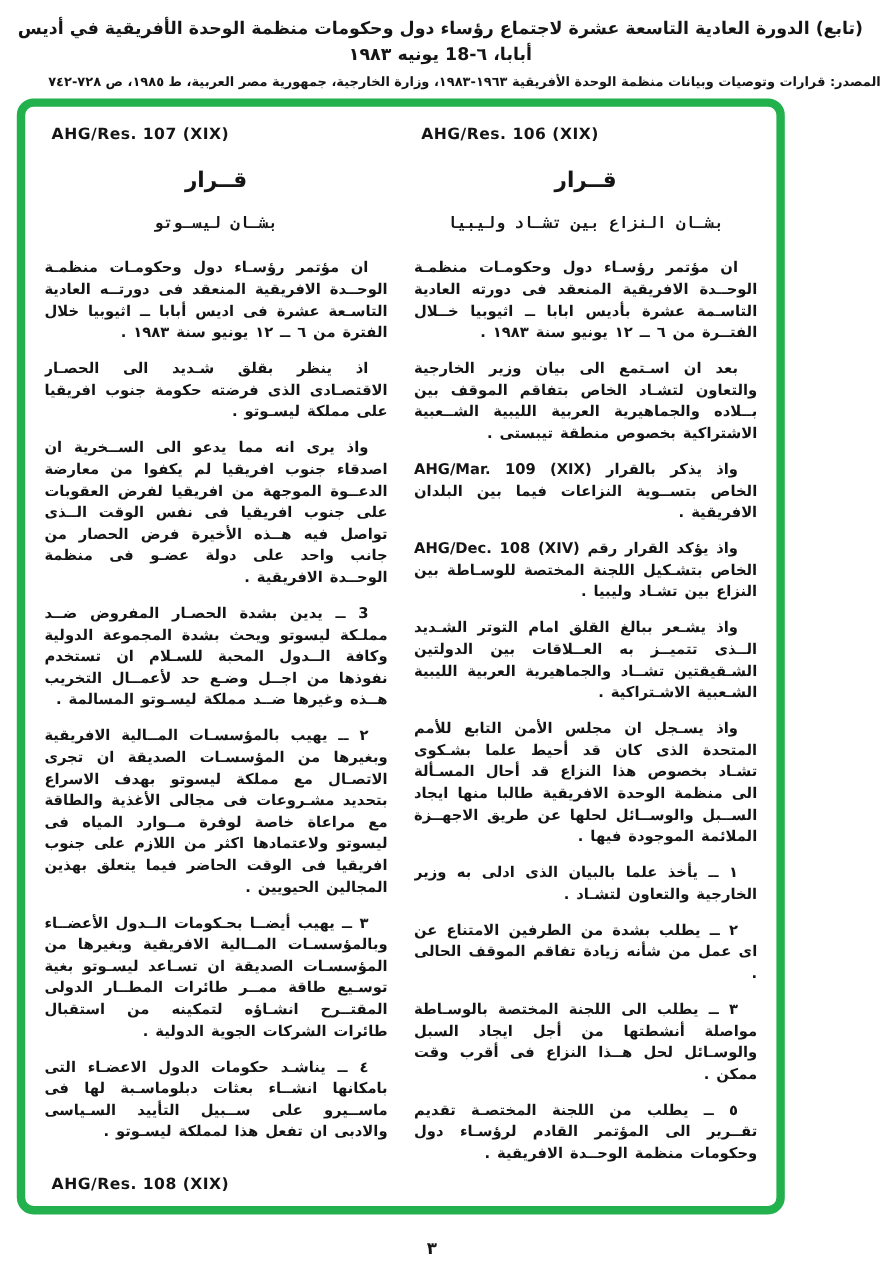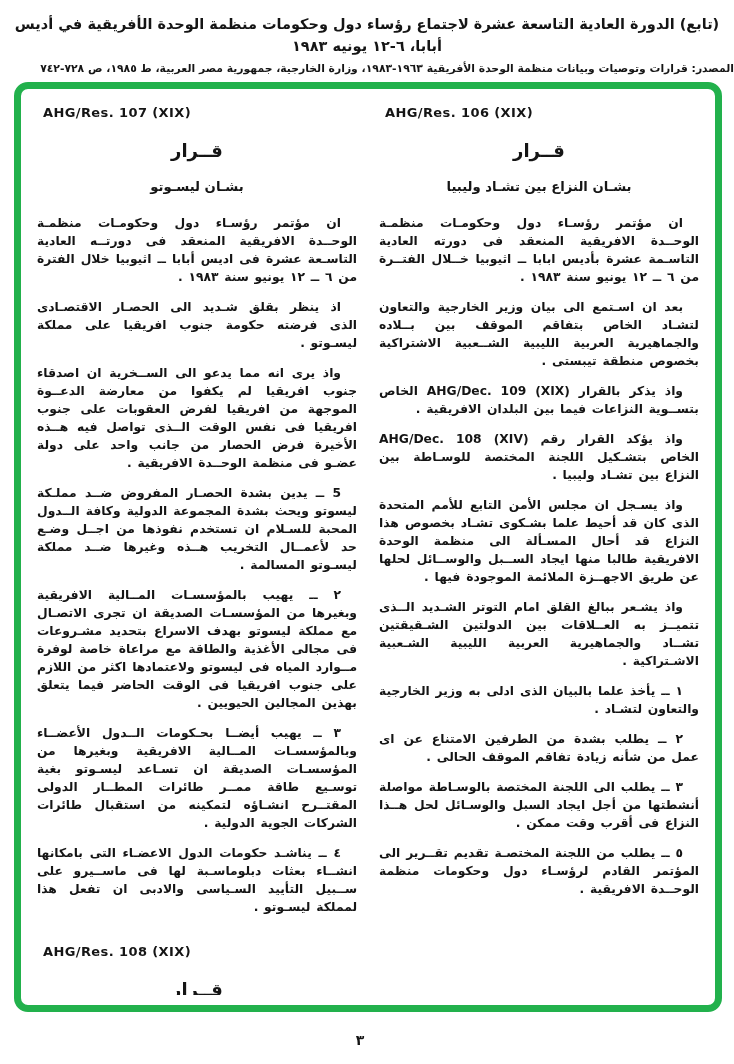--- a/index.html
+++ b/index.html
@@ -30,21 +30,21 @@
   .header-line2{
     font-size:10.8px; font-weight:bold;
     margin-top:3px;
     line-height:1.5;
     text-align:right;
   }
   
   .green-frame{
     position:absolute;
     left:14px; top:82px;
-    width:708px; height:930px;
+    width:640px; height:930px;
     border:7px solid var(--green);
     border-radius:14px;
     background:var(--paper);
     overflow:hidden;
   }
   .columns{
     display:flex;
     flex-direction:row;
     gap:22px;
     padding:16px 16px 10px 16px;
@@ -70,20 +70,21 @@
   .blk-title{
     text-align:center;
     font-size:18px;
     margin-bottom:18px;
     letter-spacing:.5px;
   }
   .blk-subtitle{
     text-align:center;
     font-size:13.2px;
     margin-bottom:20px;
+    font-family:Liberation Mono, monospace;
   }
   .blk-paragraph{
     direction:rtl;
     text-align:justify;
     text-justify:inter-word;
     font-size:12.3px;
     line-height:18px;
     text-indent:16px;
     margin-bottom:12px;
     word-spacing:1.5px;
@@ -95,50 +96,50 @@
     text-align:center;
   }
   .page-number{
     font-size:14px; font-weight:bold;
   }
 </style>
 </head>
 <body>
 
 <div class="page-header">
-  <div class="header-line1">(تابع) الدورة العادية التاسعة عشرة لاجتماع رؤساء دول وحكومات منظمة الوحدة الأفريقية في أديس أبابا، ٦-١٢ يونيه ١٩٨٣</div>
+  <div class="header-line1">(تابع) الدورة العادية التاسعة عشرة لاجتماع رؤساء دول وحكومات منظمة الوحدة الأفريقية في أديس أبابا، ٦-18 يونيه ١٩٨٣</div>
   <div class="header-line2">المصدر: قرارات وتوصيات وبيانات منظمة الوحدة الأفريقية ١٩٦٣-١٩٨٣، وزارة الخارجية، جمهورية مصر العربية، ط ١٩٨٥، ص ٧٢٨-٧٤٢</div>
 </div>
 
 <div class="green-frame">
   <div class="columns">
     <div class="column" id="col-left">
         <div class="blk blk-code">AHG/Res. 107 (XIX)</div>
         <div class="blk blk-title">قــرار</div>
         <div class="blk blk-subtitle">بشـان ليسـوتو</div>
         <div class="blk blk-paragraph">ان مؤتمر رؤسـاء دول وحكومـات منظمـة الوحــدة الافريقية المنعقد فى دورتــه العادية التاسـعة عشرة فى اديس أبابا ــ اثيوبيا خلال الفترة من ٦ ــ ١٢ يونيو سنة ١٩٨٣ .</div>
         <div class="blk blk-paragraph">اذ ينظر بقلق شـديد الى الحصـار الاقتصـادى الذى فرضته حكومة جنوب افريقيا على مملكة ليسـوتو .</div>
         <div class="blk blk-paragraph">واذ يرى انه مما يدعو الى الســخرية ان اصدقاء جنوب افريقيا لم يكفوا من معارضة الدعــوة الموجهة من افريقيا لفرض العقوبات على جنوب افريقيا فى نفس الوقت الــذى تواصل فيه هــذه الأخيرة فرض الحصار من جانب واحد على دولة عضـو فى منظمة الوحــدة الافريقية .</div>
-        <div class="blk blk-paragraph">5 ــ يدين بشدة الحصـار المفروض ضــد مملـكة ليسوتو ويحث بشدة المجموعة الدولية وكافة الــدول المحبة للسـلام ان تستخدم نفوذها من اجــل وضـع حد لأعمــال التخريب هــذه وغيرها ضــد مملكة ليسـوتو المسالمة .</div>
+        <div class="blk blk-paragraph">3 ــ يدين بشدة الحصـار المفروض ضــد مملـكة ليسوتو ويحث بشدة المجموعة الدولية وكافة الــدول المحبة للسـلام ان تستخدم نفوذها من اجــل وضـع حد لأعمــال التخريب هــذه وغيرها ضــد مملكة ليسـوتو المسالمة .</div>
         <div class="blk blk-paragraph">٢ ــ يهيب بالمؤسسـات المــالية الافريقية وبغيرها من المؤسسـات الصديقة ان تجرى الاتصـال مع مملكة ليسوتو بهدف الاسراع بتحديد مشـروعات فى مجالى الأغذية والطاقة مع مراعاة خاصة لوفرة مــوارد المياه فى ليسوتو ولاعتمادها اكثر من اللازم على جنوب افريقيا فى الوقت الحاضر فيما يتعلق بهذين المجالين الحيويين .</div>
         <div class="blk blk-paragraph">٣ ــ يهيب أيضــا بحـكومات الــدول الأعضــاء وبالمؤسسـات المــالية الافريقية وبغيرها من المؤسسـات الصديقة ان تسـاعد ليسـوتو بغية توسـيع طاقة ممــر طائرات المطــار الدولى المقتــرح انشـاؤه لتمكينه من استقبال طائرات الشركات الجوية الدولية .</div>
         <div class="blk blk-paragraph">٤ ــ يناشـد حكومات الدول الاعضـاء التى بامكانها انشــاء بعثات دبلوماسـبة لها فى ماســيرو على ســبيل التأييد السـياسى والادبى ان تفعل هذا لمملكة ليسـوتو .</div>
         <div class="blk blk-code">AHG/Res. 108 (XIX)</div>
         <div class="blk blk-title">قــرار</div>
       </div>
     <div class="column" id="col-right">
         <div class="blk blk-code">AHG/Res. 106 (XIX)</div>
         <div class="blk blk-title">قــرار</div>
         <div class="blk blk-subtitle">بشـان النزاع بين تشـاد وليبيا</div>
         <div class="blk blk-paragraph">ان مؤتمر رؤسـاء دول وحكومـات منظمـة الوحــدة الافريقية المنعقد فى دورته العادية التاسـمة عشرة بأديس ابابا ــ اثيوبيا خــلال الفتــرة من ٦ ــ ١٢ يونيو سنة ١٩٨٣ .</div>
         <div class="blk blk-paragraph">بعد ان اسـتمع الى بيان وزير الخارجية والتعاون لتشـاد الخاص بتفاقم الموقف بين بــلاده والجماهيرية العربية الليبية الشــعبية الاشتراكية بخصوص منطقة تيبستى .</div>
-        <div class="blk blk-paragraph">واذ يذكر بالقرار AHG/Dec. 109 (XIX) الخاص بتســوية النزاعات فيما بين البلدان الافريقية .</div>
+        <div class="blk blk-paragraph">واذ يذكر بالقرار AHG/Mar. 109 (XIX) الخاص بتســوية النزاعات فيما بين البلدان الافريقية .</div>
         <div class="blk blk-paragraph">واذ يؤكد القرار رقم AHG/Dec. 108 (XIV) الخاص بتشـكيل اللجنة المختصة للوسـاطة بين النزاع بين تشـاد وليبيا .</div>
+        <div class="blk blk-paragraph">واذ يشـعر ببالغ القلق امام التوتر الشـديد الــذى تتميــز به العــلاقات بين الدولتين الشـقيقتين تشــاد والجماهيرية العربية الليبية الشـعبية الاشـتراكية .</div>
         <div class="blk blk-paragraph">واذ يسـجل ان مجلس الأمن التابع للأمم المتحدة الذى كان قد أحيط علما بشـكوى تشـاد بخصوص هذا النزاع قد أحال المسـألة الى منظمة الوحدة الافريقية طالبا منها ايجاد الســبل والوســائل لحلها عن طريق الاجهــزة الملائمة الموجودة فيها .</div>
-        <div class="blk blk-paragraph">واذ يشـعر ببالغ القلق امام التوتر الشـديد الــذى تتميــز به العــلاقات بين الدولتين الشـقيقتين تشــاد والجماهيرية العربية الليبية الشـعبية الاشـتراكية .</div>
         <div class="blk blk-paragraph">١ ــ يأخذ علما بالبيان الذى ادلى به وزير الخارجية والتعاون لتشـاد .</div>
         <div class="blk blk-paragraph">٢ ــ يطلب بشدة من الطرفين الامتناع عن اى عمل من شأنه زيادة تفاقم الموقف الحالى .</div>
         <div class="blk blk-paragraph">٣ ــ يطلب الى اللجنة المختصة بالوسـاطة مواصلة أنشطتها من أجل ايجاد السبل والوسـائل لحل هــذا النزاع فى أقرب وقت ممكن .</div>
         <div class="blk blk-paragraph">٥ ــ يطلب من اللجنة المختصـة تقديم تقــرير الى المؤتمر القادم لرؤسـاء دول وحكومات منظمة الوحــدة الافريقية .</div>
       </div>
   </div>
 </div>
 
 <div class="page-footer">
   <span class="page-number">٣</span>

